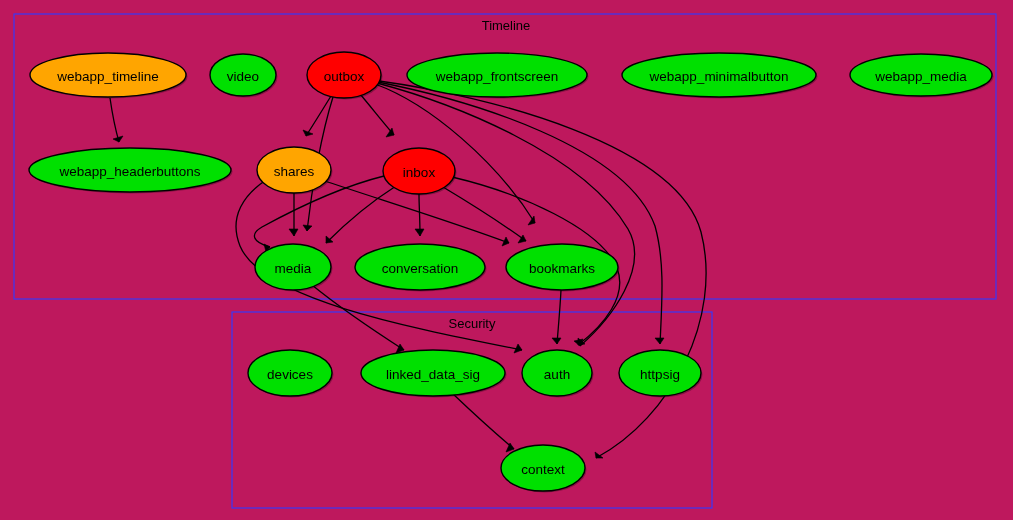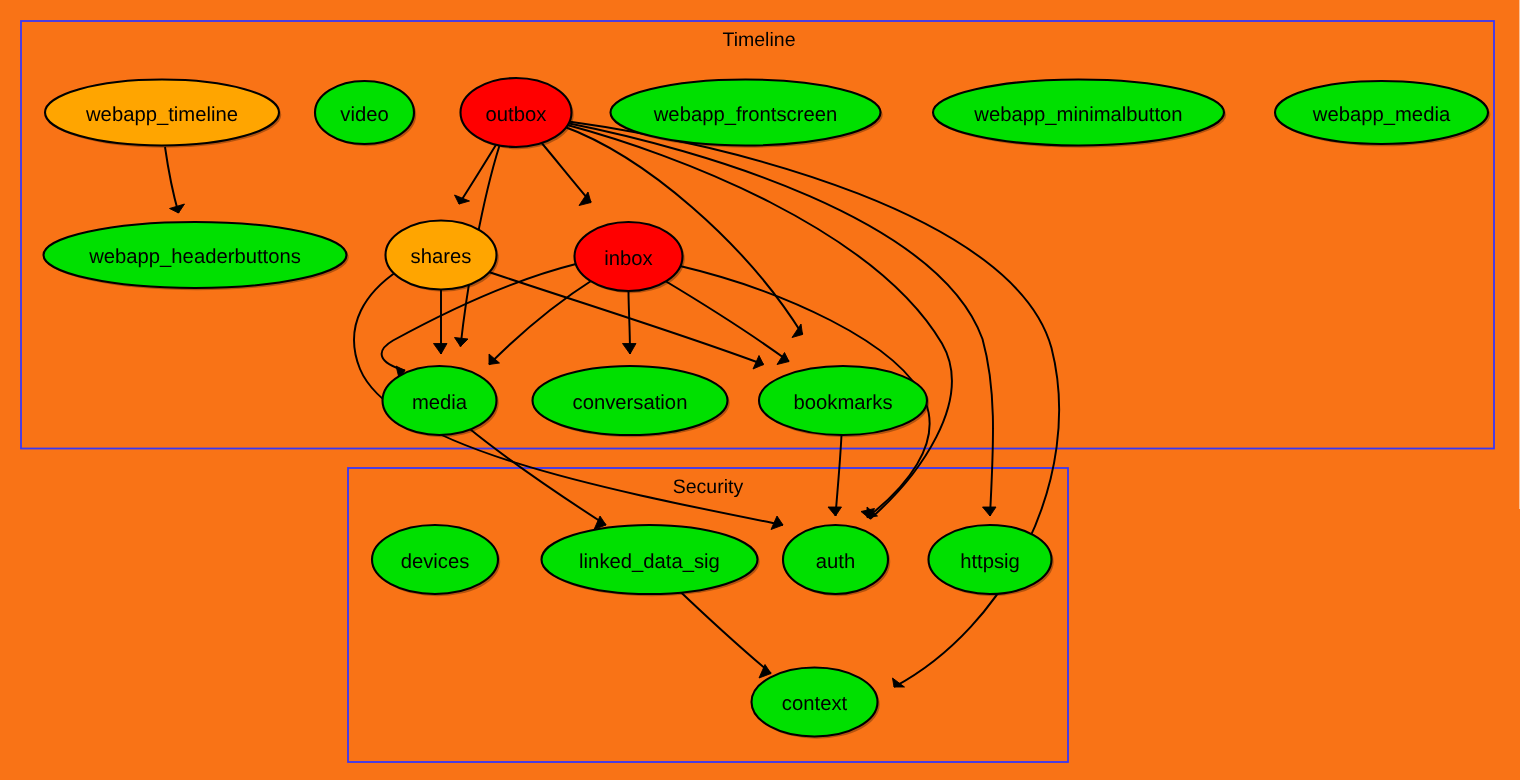--- a/index.html
+++ b/index.html
@@ -7,21 +7,21 @@
     padding: 0;
     background: #ffffff;
   }
   body {
     font-family: "Liberation Sans", sans-serif;
   }
   #graph-root {
     position: relative;
     width: 1013px;
     height: 520px;
-    background: #f97316;
+    background: #be185d;
     overflow: hidden;
   }
   svg#graph-svg {
     display: block;
     width: 1013px;
     height: 520px;
   }
   .cluster-rect {
     fill: none;
     stroke: #3838f8;

